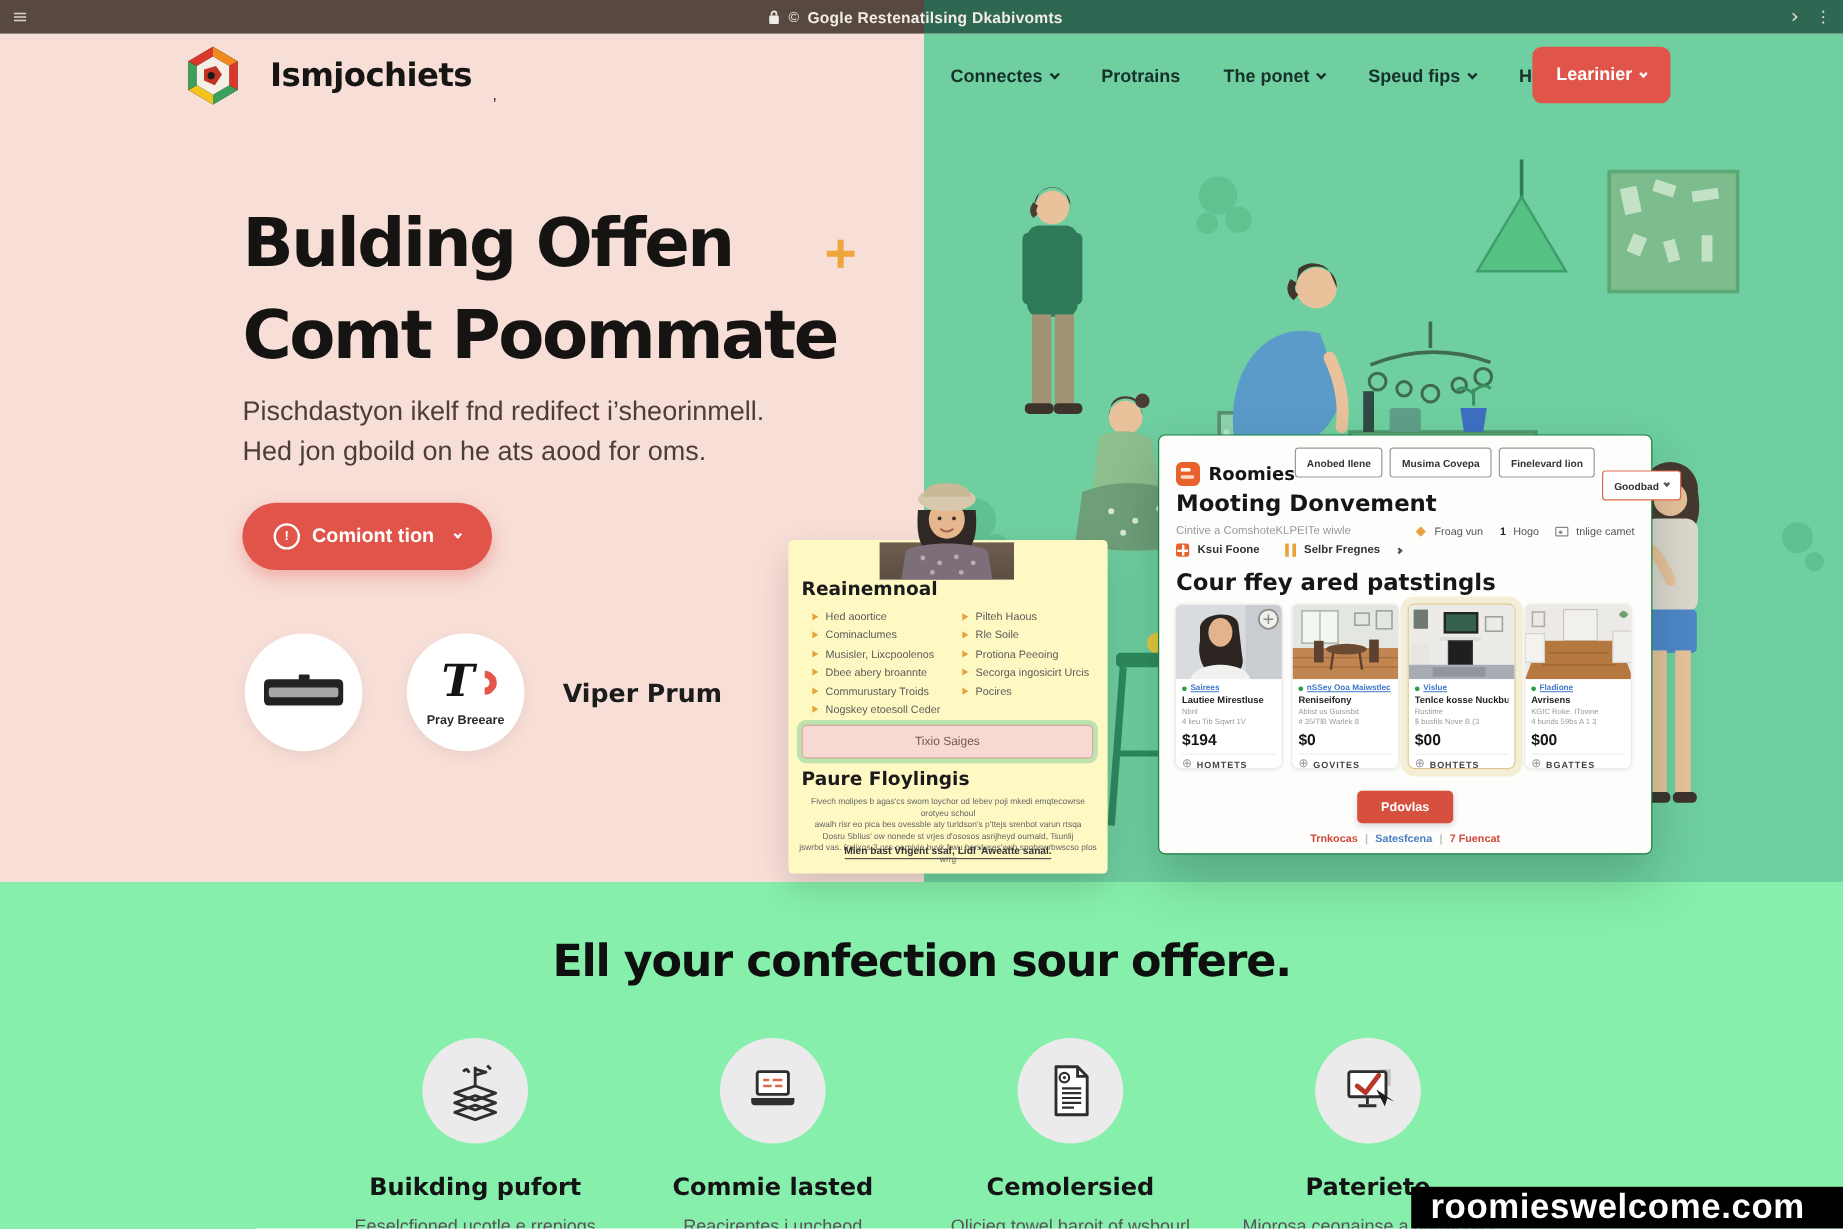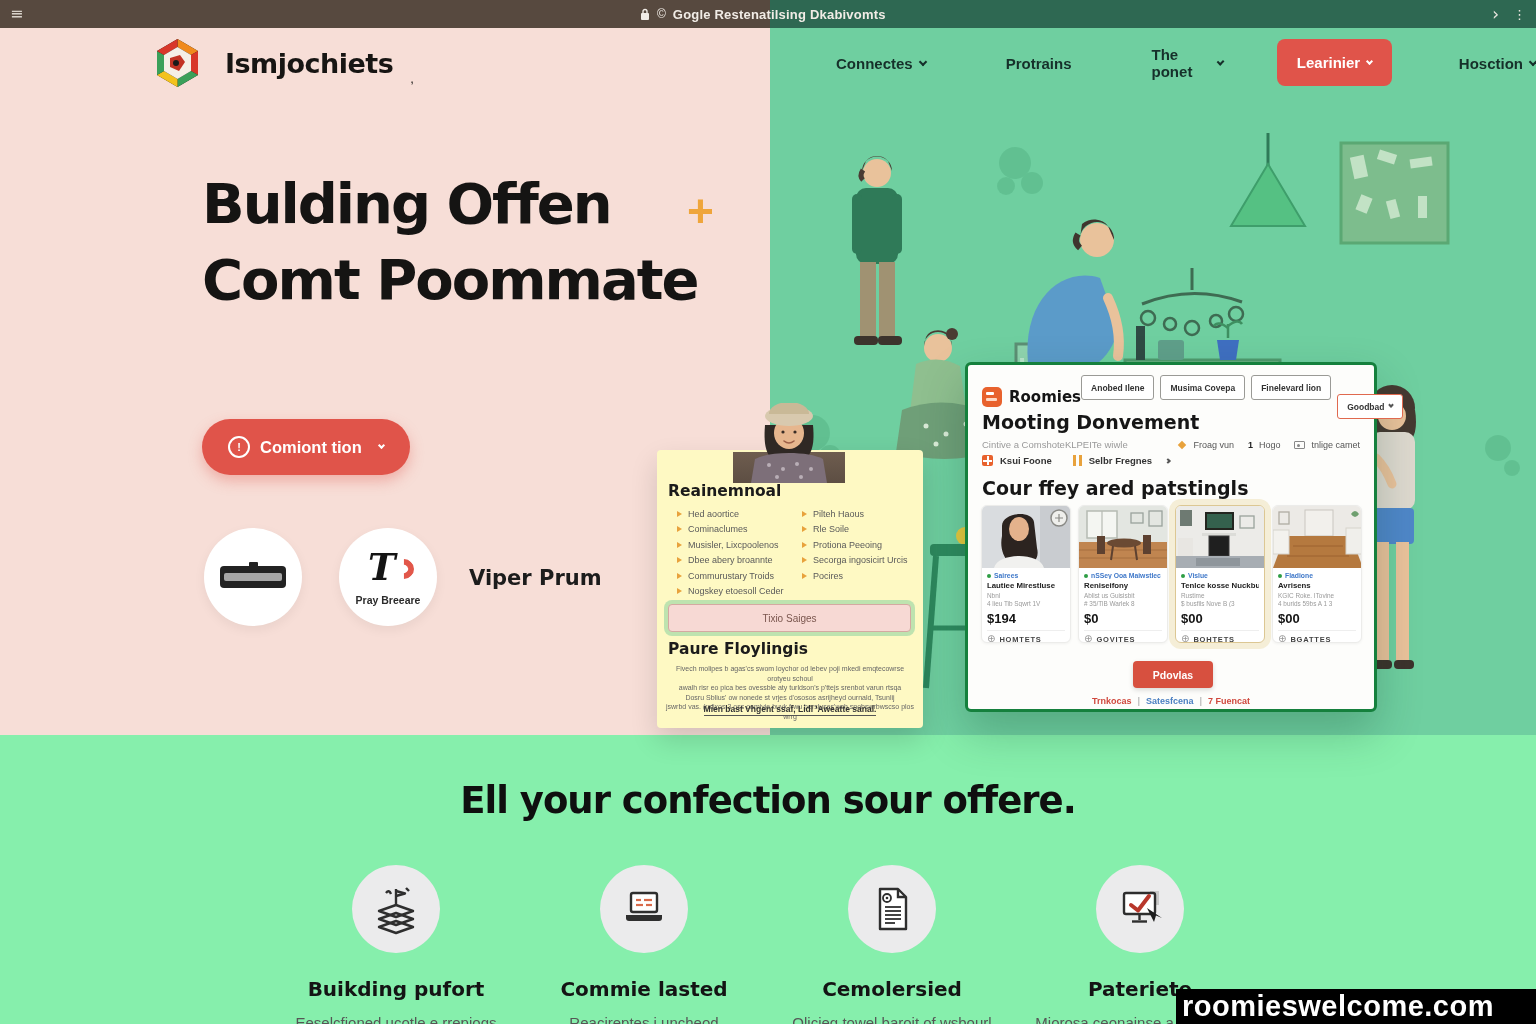--- a/index.html
+++ b/index.html
@@ -21,21 +21,21 @@
   
   .hero { position:absolute; top:28px; left:0; width:1536px; height:707px;
     background:linear-gradient(90deg,#f7ded7 0,#f7ded7 770px,#6fcfa0 770px,#6fcfa0 100%); }
   .illustration { position:absolute; top:28px; left:770px; width:766px; height:707px; z-index:1; }
 
   
   .logo { position:absolute; left:155px; top:38px; display:flex; align-items:center; gap:25px; z-index:4; }
   .logo-text { font-family:"DejaVu Sans",sans-serif; font-weight:bold; font-size:27px; color:#171513; letter-spacing:-.5px; }
   .logo-suffix { font-size:13px; color:#171513; align-self:flex-end; margin-left:-8px; margin-bottom:2px; }
   .site-nav { position:absolute; left:792px; top:40px; height:46px; display:flex; align-items:center; gap:36px; z-index:4; }
-  .nav-item { font-size:15px; font-weight:bold; color:#16302a; cursor:pointer; display:flex; align-items:center;margin-left:44px; }
+  .nav-item { font-size:15px; font-weight:bold; color:#16302a; cursor:pointer; display:flex; align-items:center; }
   .caret { display:inline-block; width:6px; height:6px; border-right:2px solid currentColor; border-bottom:2px solid currentColor; transform:rotate(45deg); margin-left:7px; margin-top:-3px; }
   .learn-btn { position:absolute; left:1277px; top:39px; width:115px; height:47px; border-radius:8px;
     display:flex; align-items:center; justify-content:center; color:#fff; font-size:15px; font-weight:bold; cursor:pointer; z-index:4; }
   .learn-btn .caret { width:5px; height:5px; }
 
   
   .hero-title { position:absolute; left:202px; top:166px; font-family:"DejaVu Sans",sans-serif; font-weight:bold; font-size:56px; line-height:76px; letter-spacing:-2px; color:#151413; z-index:2; }
   .hero-plus { position:absolute; left:687px; top:184px; font-size:46px; font-weight:bold; z-index:2; }
   .hero-sub { position:absolute; left:202px; top:326px; font-size:22.5px; line-height:33px; color:#4d3d38; z-index:2; }
   .hero-cta { position:absolute; left:202px; top:419px; height:56px; padding:0 26px; border-radius:30px;
@@ -70,21 +70,21 @@
   .pc-list li { display:flex; align-items:center; height:15.5px; font-size:9px; color:#5a5a5a; white-space:nowrap; }
   .arrow-bullet { width:0; height:0; border-left:5px solid #e8a23c; border-top:3.5px solid transparent; border-bottom:3.5px solid transparent; margin-right:6px; flex:none; }
   .pc-input { position:absolute; left:11px; top:154px; width:243px; height:28px; background:#f7d9d4; border:1px solid #d4a9a1; border-radius:4px;
     box-shadow:0 0 0 4px rgba(125,205,155,.5); display:flex; align-items:center; justify-content:center; font-size:10px; color:#7a564e; cursor:pointer; }
   .pc-subheading { position:absolute; left:11px; top:190px; font-family:"DejaVu Sans",sans-serif; font-weight:bold; font-size:15.5px; color:#1b1b1b; }
   .pc-para { position:absolute; left:8px; top:214px; width:250px; text-align:center; font-size:7px; line-height:9.5px; color:#666; }
   .pc-link { position:absolute; left:0; top:254px; width:266px; text-align:center; font-size:8.5px; color:#333; }
   .pc-link span { border-bottom:1px solid #555; padding-bottom:1px; cursor:pointer; font-weight:bold; }
 
   
-  .app-card { position:absolute; left:965px; top:362px; width:412px; height:350px; background:#fdfdfb; border:3px solid #15803d; border-radius:6px;
+  .app-card { position:absolute; left:965px; top:362px; width:412px; height:350px; background:#fdfdfb; border:1px solid #15803d; border-radius:6px;
     box-shadow:0 20px 44px rgba(10,60,40,.25); z-index:4; }
   .ac-header { position:absolute; left:14px; top:10px; right:12px; display:flex; align-items:center; }
   .roomies-logo { width:20px; height:20px; background:#e8622d; border-radius:5px; margin-right:7px; position:relative; flex:none; }
   .roomies-logo::before { content:""; position:absolute; left:4px; top:5px; width:8px; height:3px; background:#fff; border-radius:1px; }
   .roomies-logo::after { content:""; position:absolute; left:4px; top:11px; width:11px; height:3px; background:#ffd9c4; border-radius:1px; }
   .ac-brand { font-family:"DejaVu Sans",sans-serif; font-weight:bold; font-size:15px; color:#141414; }
   .ac-pills { margin-left:auto; display:flex; gap:6px; }
   .ac-pill { height:25px; padding:0 9px; border:1px solid #9a9a96; border-radius:3px; background:#fff; display:flex; align-items:center; font-size:8.5px; color:#333; font-weight:bold; cursor:pointer; white-space:nowrap; }
   .ac-pill.orange { border:1.5px solid #e0694f;margin-top:19px; }
   .ac-pill .caret { width:4px; height:4px; margin-left:5px; color:#555; }
@@ -128,21 +128,21 @@
   .features { position:absolute; top:735px; left:0; width:1536px; height:289px; background:#86efac; }
   .features-heading { position:absolute; top:44px; width:1536px; text-align:center; font-family:"DejaVu Sans",sans-serif; font-weight:bold; font-size:37px; letter-spacing:-1px; color:#0f0f0f; }
   .feature-row { position:absolute; top:130px; left:272px; width:992px; display:flex; }
   .feature { width:248px; display:flex; flex-direction:column; align-items:center; }
   .feature-circle { width:88px; height:88px; border-radius:50%; background:#ebebec; display:flex; align-items:center; justify-content:center; }
   .feature-title { margin-top:24px; font-family:"DejaVu Sans",sans-serif; font-weight:bold; font-size:20px; color:#141414; text-align:center; }
   .feature-sub { margin-top:13px; font-size:15px; color:#555; text-align:center; white-space:nowrap; }
 
   
   .watermark { position:absolute; left:1176px; top:989px; width:360px; height:35px; background:#000; color:#fff;
-    font-size:29px; font-weight:bold; display:flex; align-items:center; padding-left:6px; z-index:40; letter-spacing:.5px; }
+    font-size:29px; font-weight:bold; display:flex; align-items:center; padding-left:16px; z-index:40; letter-spacing:.5px; }
 </style>
 </head>
 <body>
 
 <div id="screen">
 
   <div class="browser-bar">
     <span class="bb-menu">≡</span>
     <div class="bb-center">
       <svg width="10" height="13" viewBox="0 0 10 13">
@@ -311,20 +311,24 @@
   <div class="learn-btn" style="background:#e0544a;">
     <span>Learinier</span>
       <span class="caret"></span>
   </div>
 
   <div class="hero-title">
     <div>Bulding Offen</div>
     <div>Comt Poommate</div>
   </div>
   <div class="hero-plus" style="color:#efa53b;">+</div>
+  <div class="hero-sub">
+    <div>Pischdastyon ikelf fnd redifect i’sheorinmell.</div>
+    <div>Hed jon gboild on he ats aood for oms.</div>
+  </div>
   <div class="hero-cta" style="background:#e0544a;">
     <span class="cta-circle">!</span>
     <span class="cta-label">Comiont tion</span>
     <span class="caret"></span>
   </div>
 
   <div class="badge-circle badge-1">
     <div class="dark-bar"></div>
   </div>
   <div class="badge-circle badge-2">

